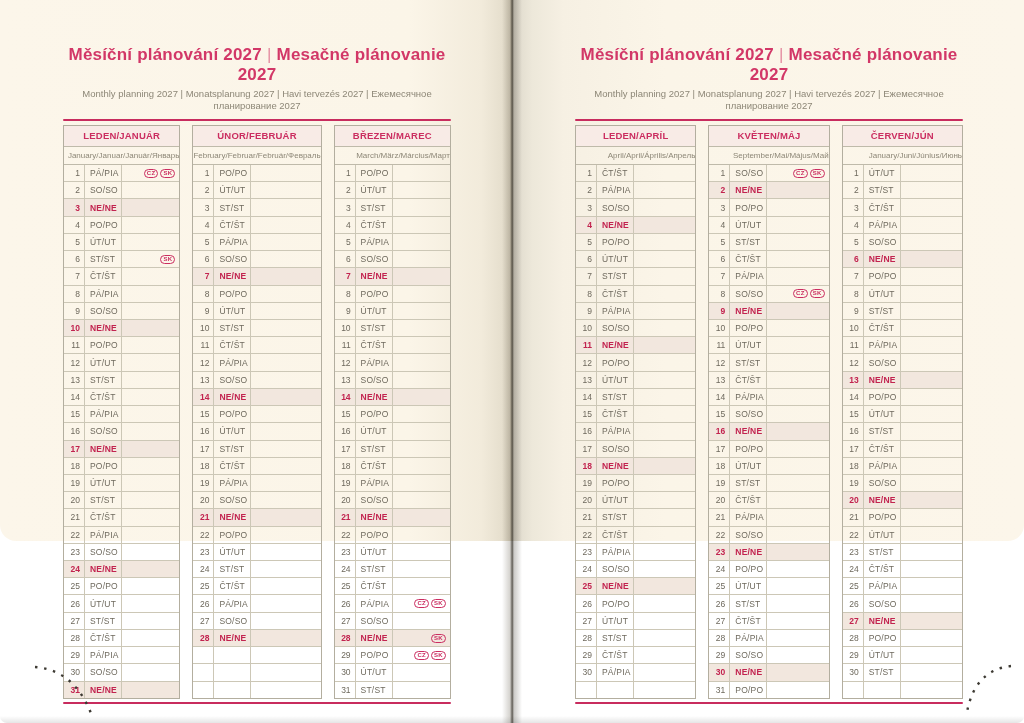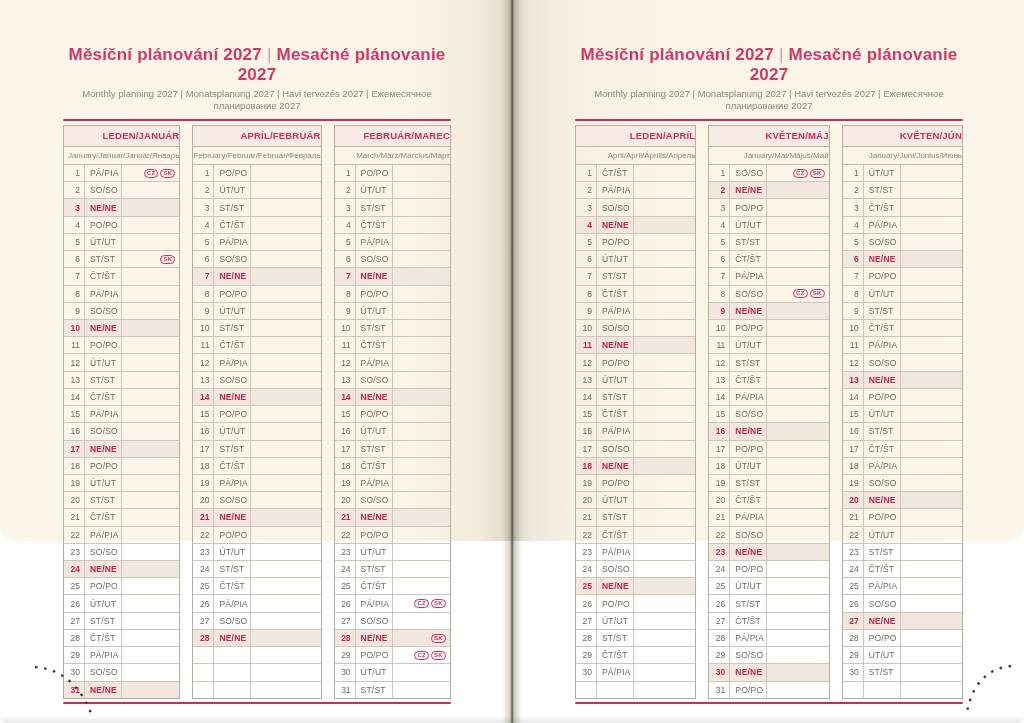--- a/index.html
+++ b/index.html
@@ -37,21 +37,21 @@
   }
   .p-title .sep{font-weight:normal;opacity:0.55;padding:0 5px;}
   .p-sub{margin-top:3px;font-size:9.5px;line-height:12px;color:#8d8777;}
   .rule{height:2px;background:#c82c5e;margin-top:7px;border-radius:1px;}
   .months{display:flex;gap:12px;margin-top:4px;}
   .month{
     flex:1;display:flex;flex-direction:column;height:574px;
     border:1px solid #b3ae9f;box-sizing:border-box;
   }
   .m-head{
-    height:20px;line-height:20px;text-align:right;
+    height:20px;line-height:20px;text-align:center;
     font-size:9.5px;font-weight:bold;color:#cb2d60;letter-spacing:0.2px;
     background:#f8ebe6;border-bottom:1px solid #bfbaaa;
     white-space:nowrap;overflow:hidden;
   }
   .m-sub{
     height:17px;line-height:17px;text-align:right;
     font-size:8px;color:#8d8777;border-bottom:1px solid #bfbaaa;
     white-space:nowrap;overflow:hidden;
   }
   .m-grid{flex:1;display:flex;flex-direction:column;}
@@ -259,21 +259,21 @@
               <div class="c-note"></div>
             </div>
             <div class="row sunday">
               <div class="c-num">31</div>
               <div class="c-day">NE/NE</div>
               <div class="c-note"></div>
             </div>
           </div>
         </div>
         <div class="month">
-          <div class="m-head">APRÍL/FEBRUÁR</div>
+          <div class="m-head">ÚNOR/FEBRUÁR</div>
           <div class="m-sub">February/Februar/Február/Февраль</div>
           <div class="m-grid">
             <div class="row">
               <div class="c-num">1</div>
               <div class="c-day">PO/PO</div>
               <div class="c-note"></div>
             </div>
             <div class="row">
               <div class="c-num">2</div>
               <div class="c-day">ÚT/UT</div>
@@ -420,21 +420,21 @@
               <div class="c-note"></div>
             </div>
             <div class="row">
               <div class="c-num"></div>
               <div class="c-day"></div>
               <div class="c-note"></div>
             </div>
           </div>
         </div>
         <div class="month">
-          <div class="m-head">FEBRUÁR/MAREC</div>
+          <div class="m-head">BŘEZEN/MAREC</div>
           <div class="m-sub">March/März/Március/Март</div>
           <div class="m-grid">
             <div class="row">
               <div class="c-num">1</div>
               <div class="c-day">PO/PO</div>
               <div class="c-note"></div>
             </div>
             <div class="row">
               <div class="c-num">2</div>
               <div class="c-day">ÚT/UT</div>
@@ -764,21 +764,21 @@
             </div>
             <div class="row">
               <div class="c-num"></div>
               <div class="c-day"></div>
               <div class="c-note"></div>
             </div>
           </div>
         </div>
         <div class="month">
           <div class="m-head">KVĚTEN/MÁJ</div>
-          <div class="m-sub">January/Mai/Május/Май</div>
+          <div class="m-sub">September/Mai/Május/Май</div>
           <div class="m-grid">
             <div class="row">
               <div class="c-num">1</div>
               <div class="c-day">SO/SO</div>
               <div class="c-note">
                 <span class="badge">CZ</span>
                 <span class="badge">SK</span>
               </div>
             </div>
             <div class="row sunday">
@@ -930,21 +930,21 @@
               <div class="c-note"></div>
             </div>
             <div class="row">
               <div class="c-num">31</div>
               <div class="c-day">PO/PO</div>
               <div class="c-note"></div>
             </div>
           </div>
         </div>
         <div class="month">
-          <div class="m-head">KVĚTEN/JÚN</div>
+          <div class="m-head">ČERVEN/JÚN</div>
           <div class="m-sub">January/Juni/Június/Июнь</div>
           <div class="m-grid">
             <div class="row">
               <div class="c-num">1</div>
               <div class="c-day">ÚT/UT</div>
               <div class="c-note"></div>
             </div>
             <div class="row">
               <div class="c-num">2</div>
               <div class="c-day">ST/ST</div>

